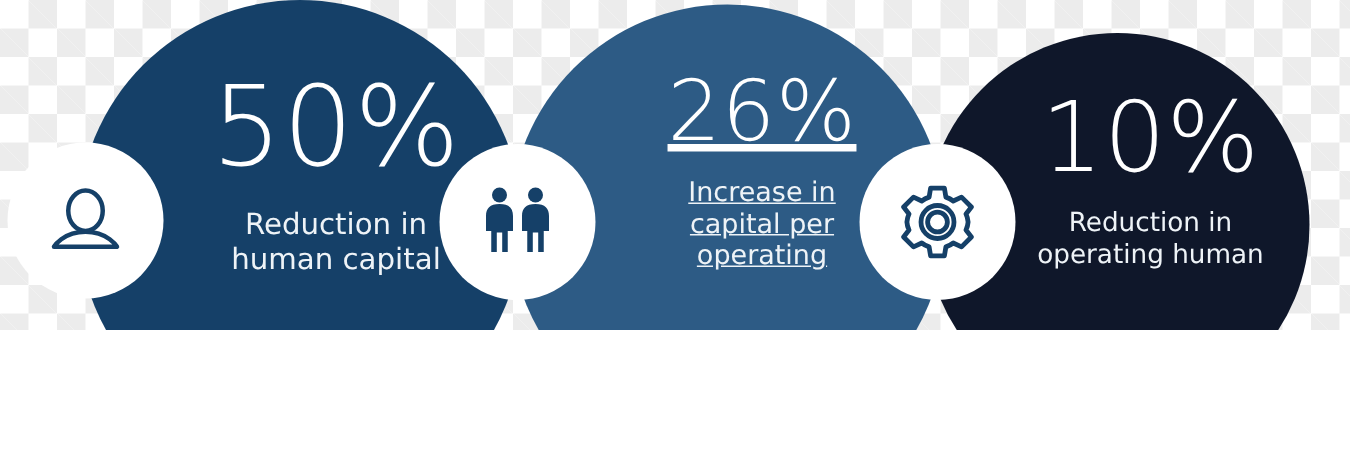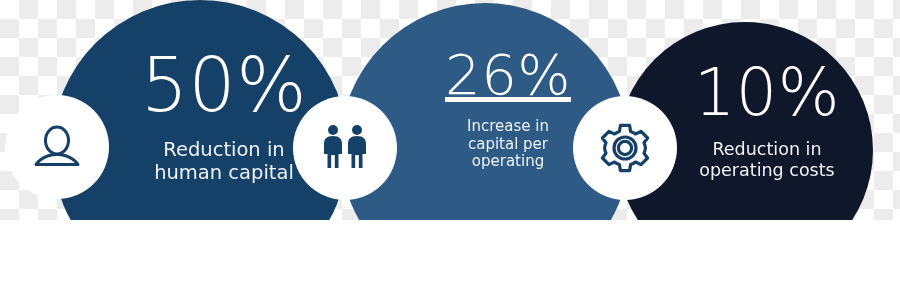--- a/index.html
+++ b/index.html
@@ -73,21 +73,21 @@
   #circle-1 .stat-value { font-size: 74px; }
   #circle-1 .stat-label { font-size: 19.5px; margin-top: 16px; }
 
   
   #circle-2 {
     left: 340px; top: 3px;
     width: 290px; height: 290px;
   }
   #circle-2 .stat-inner { top: 44px; padding-left: 46px; }
   #circle-2 .stat-value { font-size: 56px; text-decoration: underline; }
-  #circle-2 .stat-label { font-size: 15px; margin-top: 15px; }
+  #circle-2 .stat-label { font-size: 18px; margin-top: 15px; text-decoration: underline; }
 
   
   #circle-3 {
     left: 617px; top: 22px;
     width: 256px; height: 256px;
   }
   #circle-3 .stat-inner { top: 38px; padding-left: 44px; }
   #circle-3 .stat-value { font-size: 65px; }
   #circle-3 .stat-label { font-size: 17.5px; margin-top: 14px; }
 
@@ -137,21 +137,21 @@
         <div>operating</div>
       </div>
     </div>
   </div>
 
   <div class="stat-circle" id="circle-3" style="background: #0f172a;">
     <div class="stat-inner">
       <div class="stat-value">10%</div>
       <div class="stat-label">
         <div>Reduction in</div>
-        <div>operating costs</div>
+        <div>operating human</div>
       </div>
     </div>
   </div>
 
   <div class="icon-badge" id="badge-1">
     <svg width="52" height="52" viewBox="0 0 52 52">
       <ellipse class="svg-stroke" cx="26" cy="19.5" rx="11.5" ry="13.5" stroke-width="3"></ellipse>
       <path class="svg-stroke" stroke-width="3" d="M5 43.5 C 5 43.5 11 33.5 26 33.5 C 41 33.5 47 43.5 47 43.5 Z"></path>
     </svg>
   </div>

